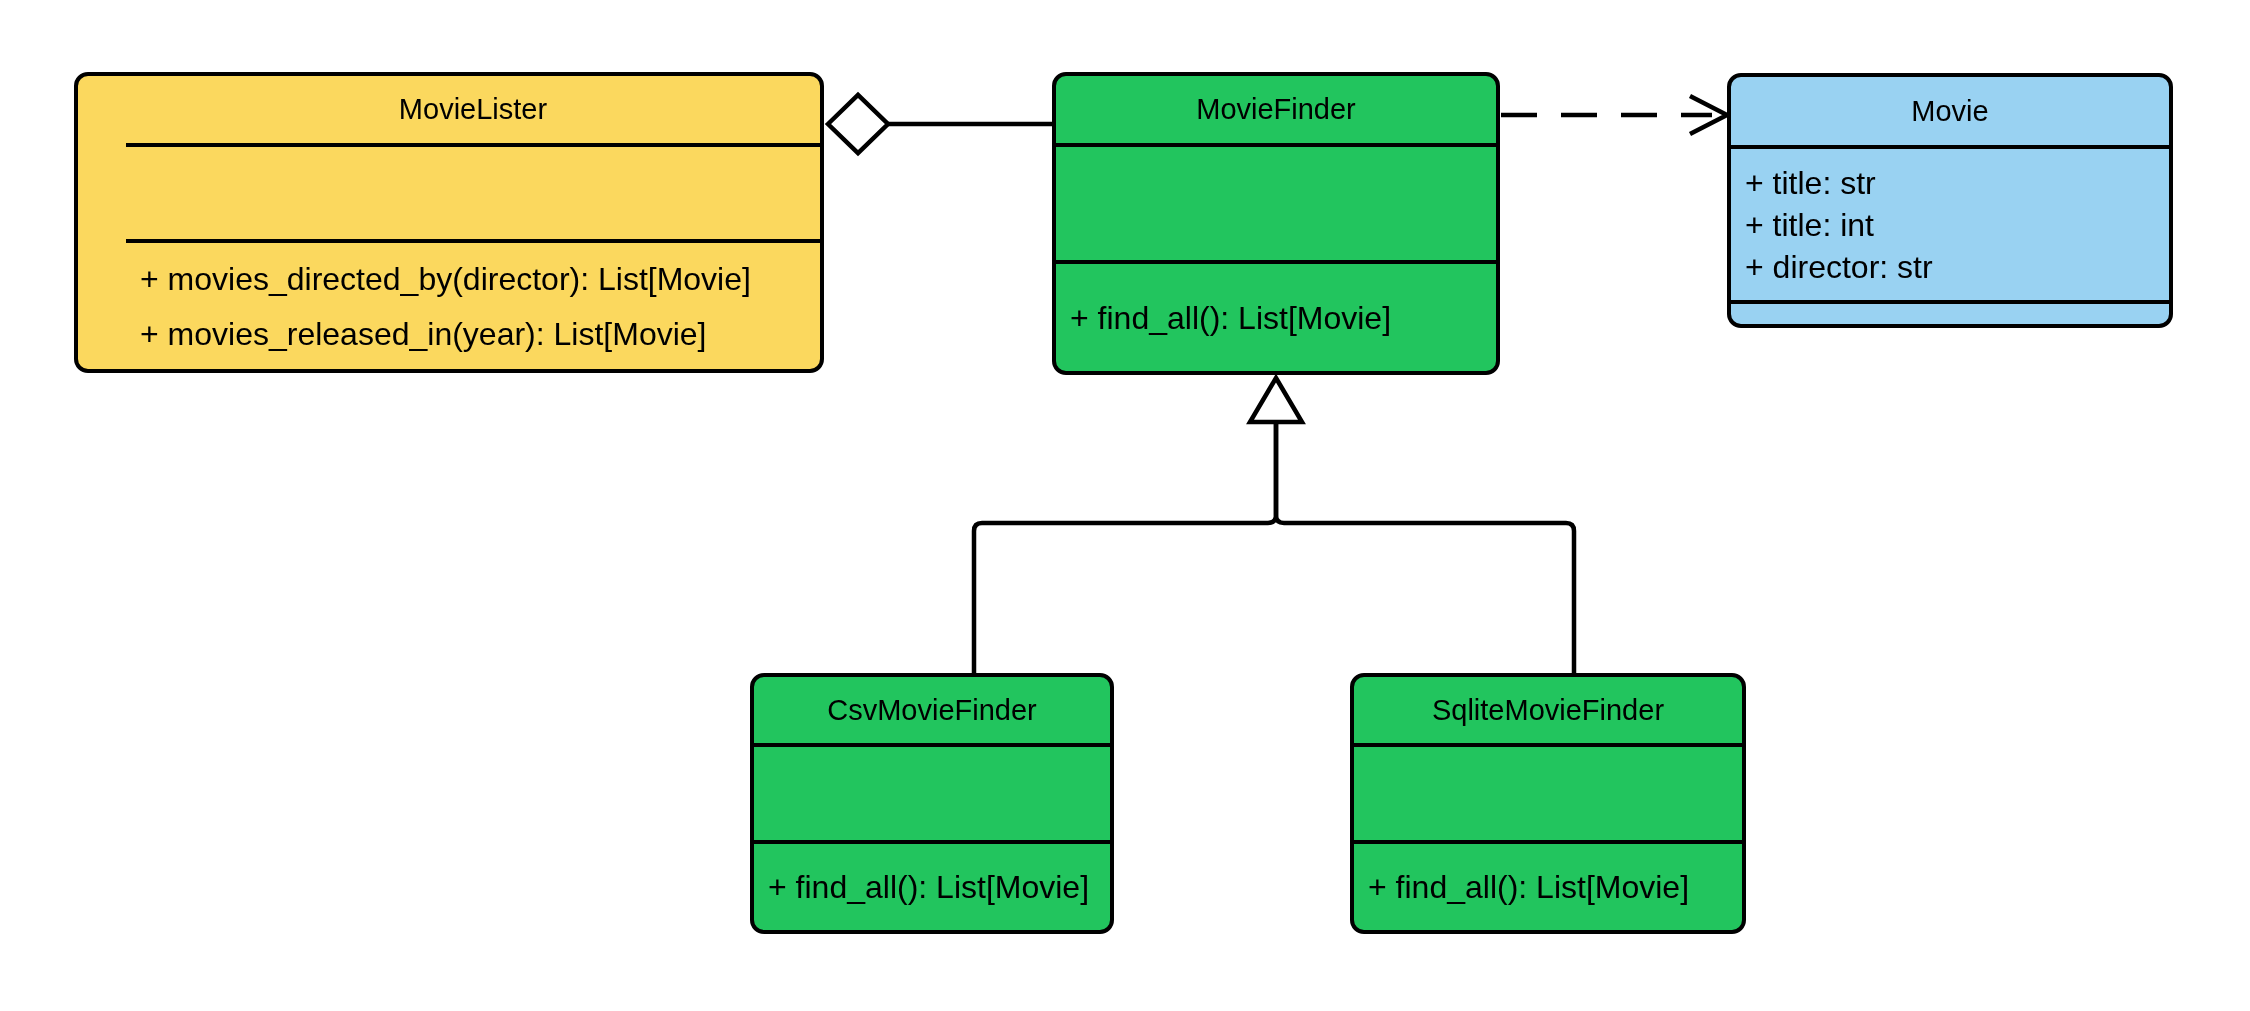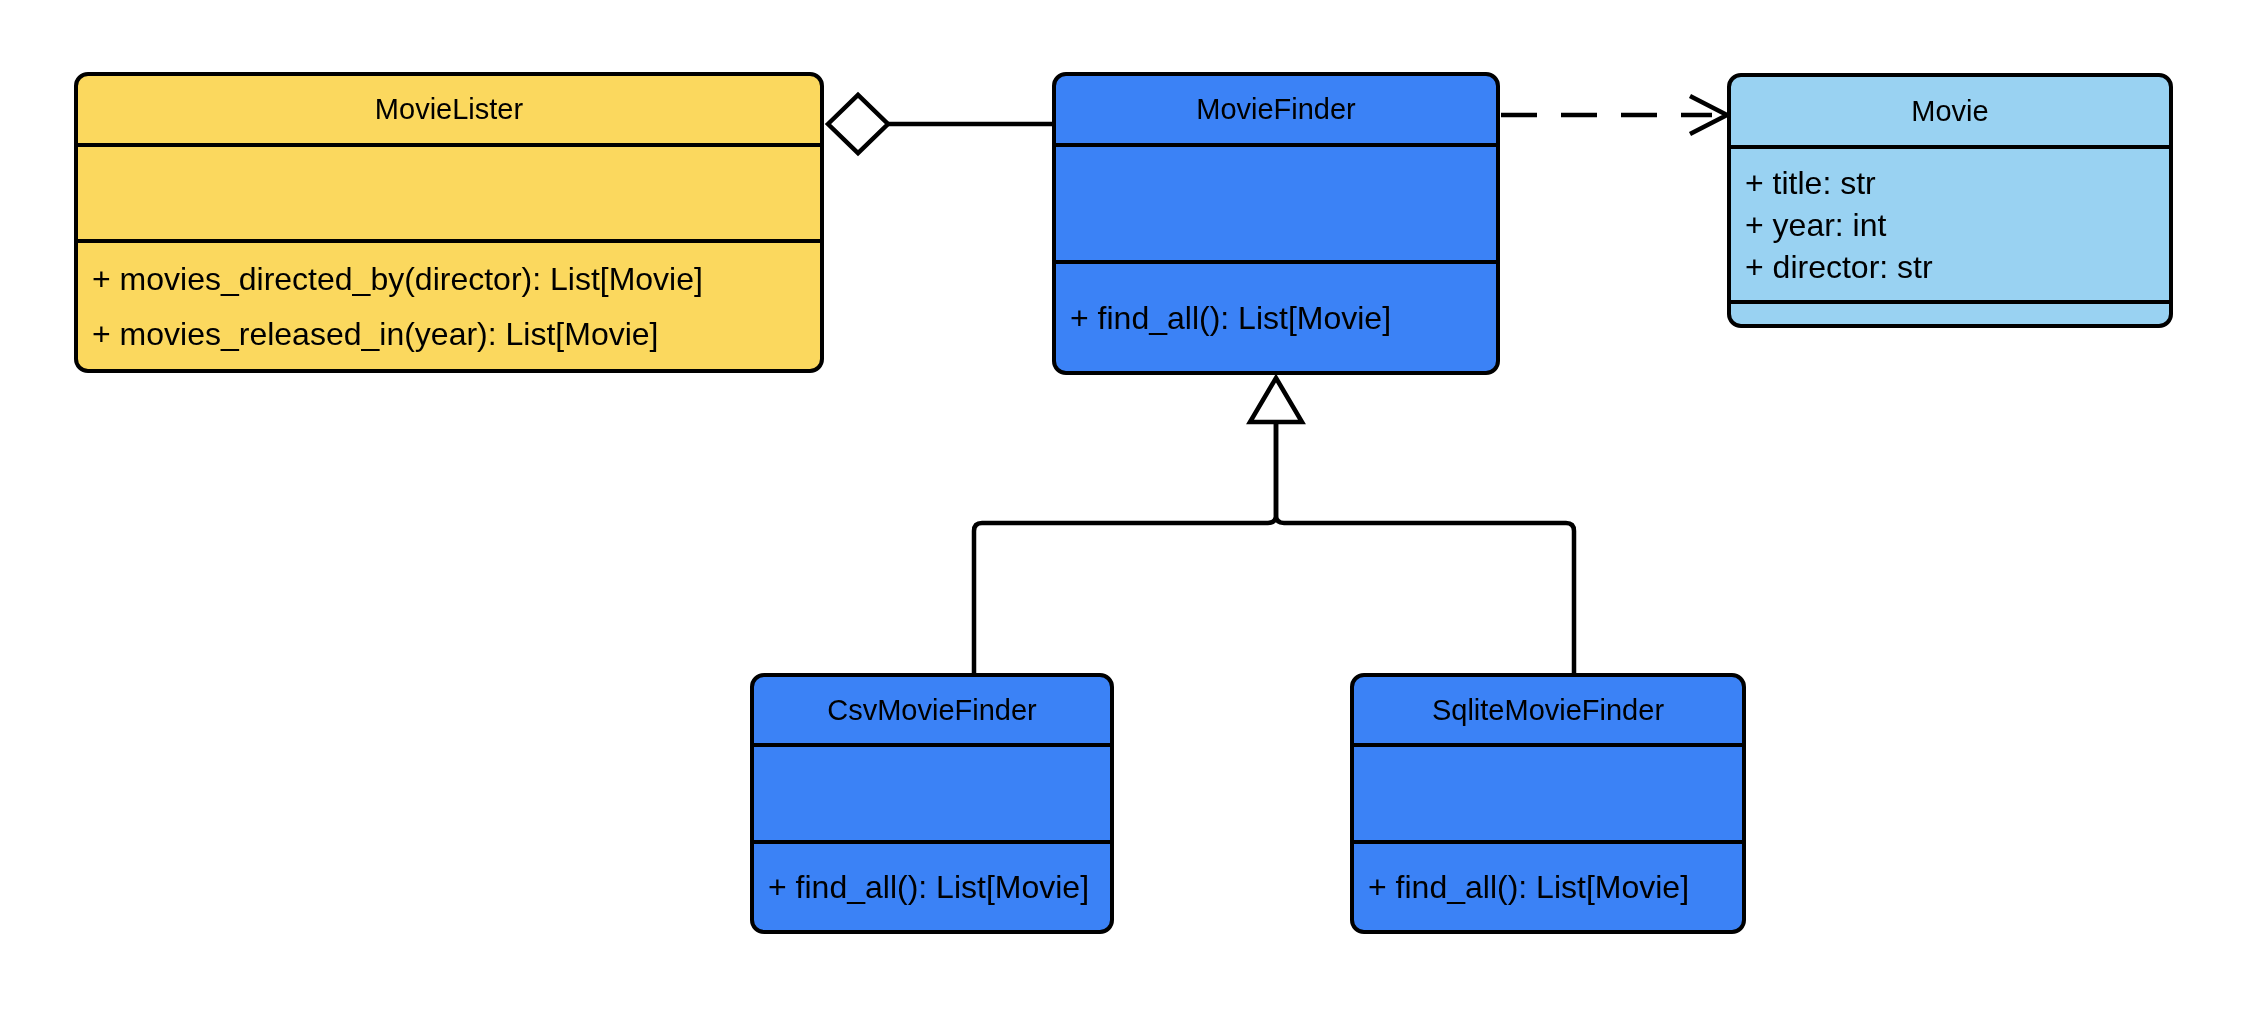--- a/index.html
+++ b/index.html
@@ -24,22 +24,22 @@
   }
   .uml-class {
     position: absolute;
     box-sizing: border-box;
     border: 4px solid #000000;
     border-radius: 14px;
     display: flex;
     flex-direction: column;
     color: #000000;
   }
-  .uml-class--yellow { background: #FBD85E; }
-  .uml-class--green  { background: #3b82f6; }
+  .uml-class--yellow { background: #FBD85E; padding-left: 48px; }
+  .uml-class--green  { background: #22c55e; }
   .uml-class--blue   { background: #99D2F2; }
   .uml-compartment {
     box-sizing: content-box;
     flex: 0 0 auto;
     display: flex;
     flex-direction: column;
     justify-content: center;
     align-items: stretch;
     overflow: hidden;
   }
@@ -107,21 +107,21 @@
       <div class="uml-member">+ find_all(): List[Movie]</div>
     </div>
   </div>
 
   <div class="uml-class uml-class--blue" style="left:1727px; top:73px; width:446px; height:255px;">
     <div class="uml-compartment uml-compartment--divider" style="flex-basis:68px;">
       <div class="uml-class-title">Movie</div>
     </div>
     <div class="uml-compartment uml-compartment--divider" style="flex-basis:151px;">
       <div class="uml-member">+ title: str</div>
-      <div class="uml-member">+ year: int</div>
+      <div class="uml-member">+ title: int</div>
       <div class="uml-member">+ director: str</div>
     </div>
     <div class="uml-compartment uml-compartment--grow"></div>
   </div>
 
   <div class="uml-class uml-class--green" style="left:750px; top:673px; width:364px; height:261px;">
     <div class="uml-compartment uml-compartment--divider" style="flex-basis:66px;">
       <div class="uml-class-title">CsvMovieFinder</div>
     </div>
     <div class="uml-compartment uml-compartment--divider" style="flex-basis:93px;"></div>

